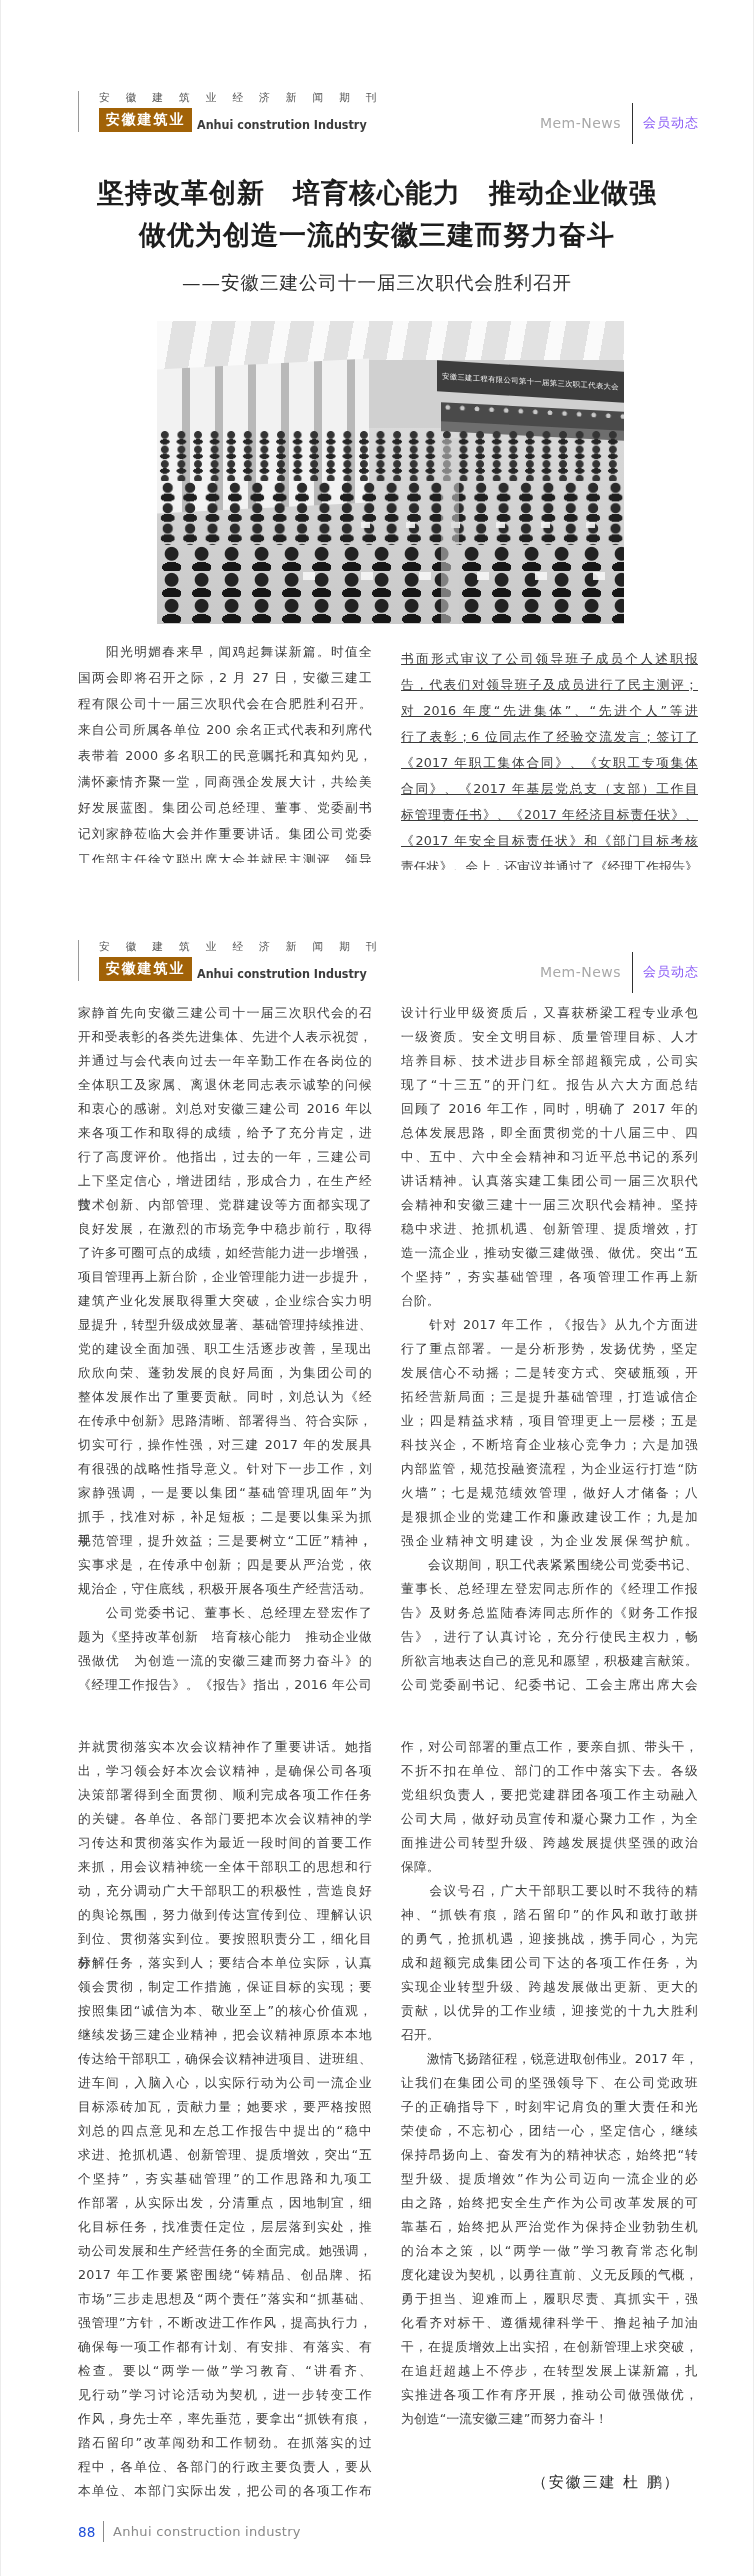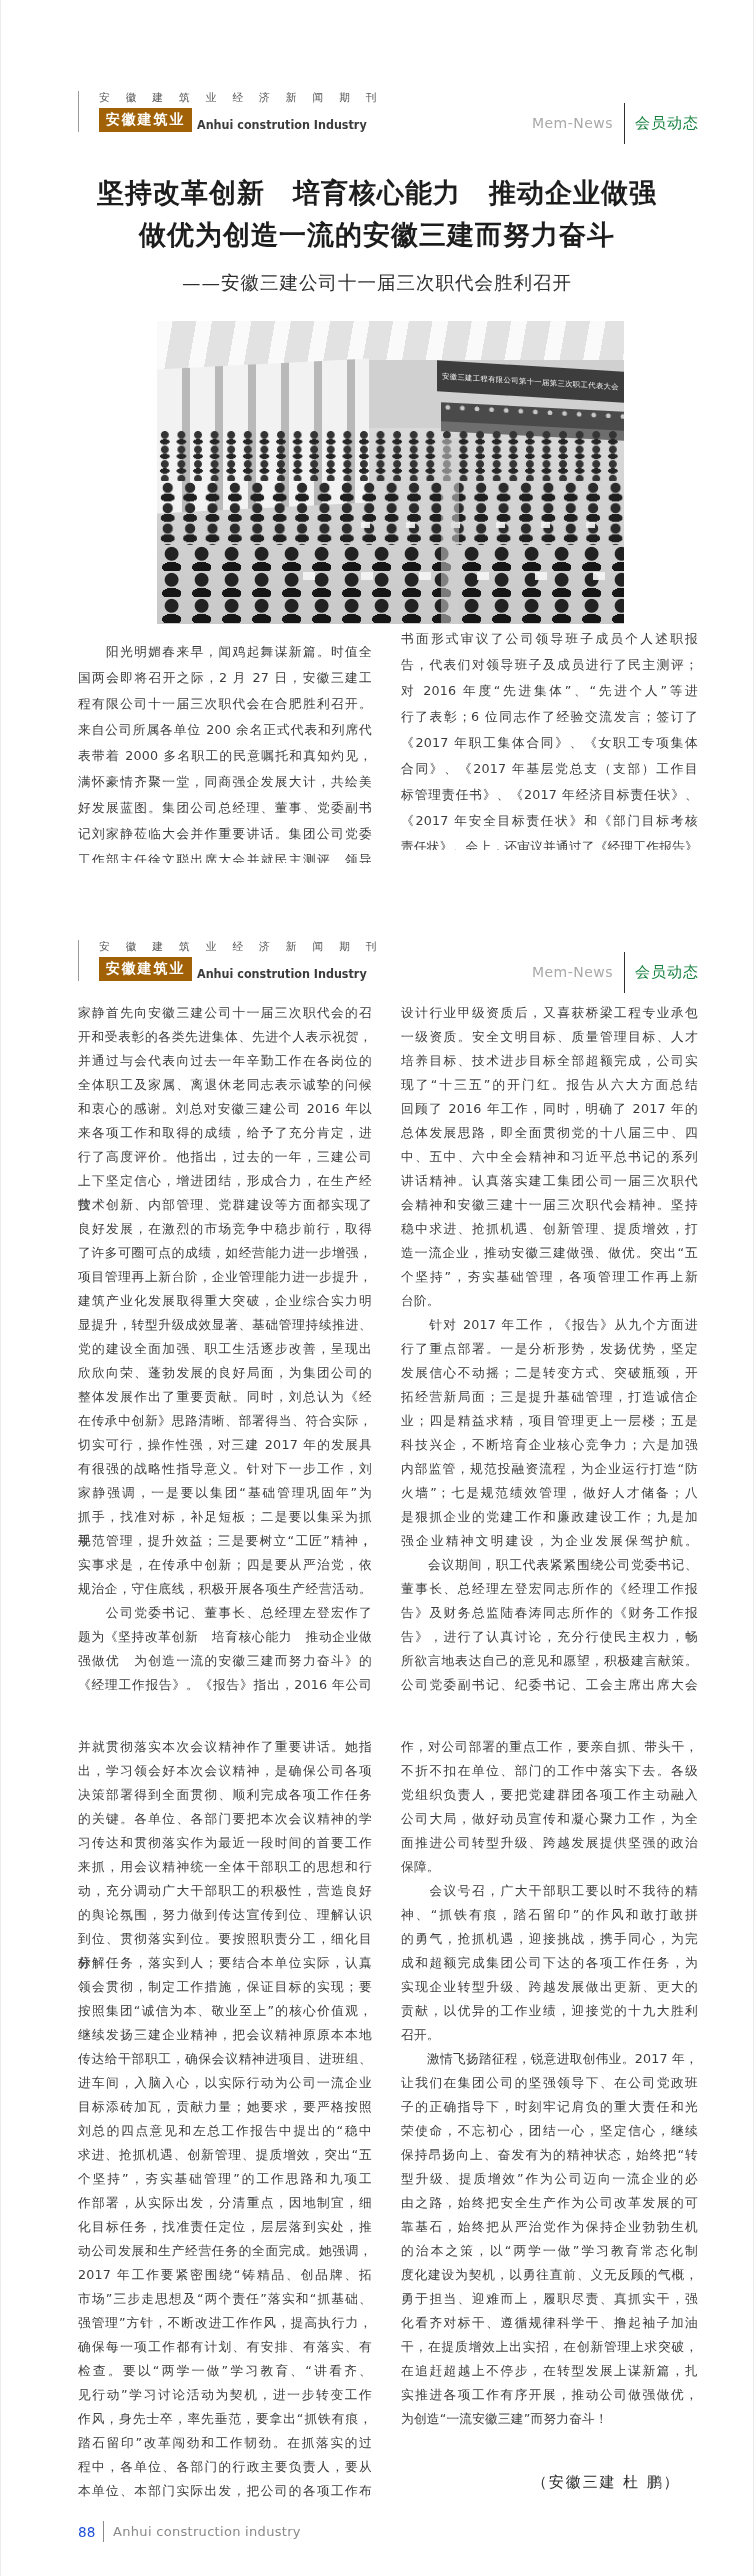--- a/index.html
+++ b/index.html
@@ -12,21 +12,21 @@
   .hdr-left{position:absolute;left:78px;top:0;border-left:1.5px solid #9a9a9a;padding-left:20px;}
   .mast-top{font-size:10.7px;letter-spacing:6.3px;color:#555;line-height:14.6px;white-space:nowrap;}
   .mast-row2{display:flex;align-items:flex-end;margin-top:2.9px;}
   .mast-box{background:#a16207;color:#fff;font-weight:bold;font-size:14px;letter-spacing:1.9px;
             padding:2.9px 6.8px 3.9px 6.8px;line-height:16.6px;}
   .mast-en{font-weight:bold;font-size:11.2px;color:#3c3c3c;margin-left:4.9px;letter-spacing:0px;
            transform:scaleY(1.05);transform-origin:bottom left;white-space:nowrap;}
   .hdr-right{position:absolute;right:55px;top:11.7px;display:flex;align-items:center;}
   .sec-en{color:#a9a9a9;font-size:14px;letter-spacing:0.5px;margin-right:10.7px;}
   .sec-bar{width:1.5px;height:41px;background:#2f2f2f;margin-right:9.7px;}
-  .sec-cn{color:#15803d;font-size:15px;letter-spacing:1px;}
+  .sec-cn{color:#8b5cf6;font-size:13px;letter-spacing:1px;}
 
   
   .title{position:absolute;left:0;width:754px;text-align:center;font-weight:bold;color:#1d1d1d;
          font-size:27px;letter-spacing:1px;white-space:nowrap;}
   .subtitle{position:absolute;left:0;width:754px;text-align:center;color:#2e2e2e;font-size:18.5px;letter-spacing:1px;}
 
   
   .photo{position:absolute;left:157px;top:321px;width:467px;height:303px;overflow:hidden;
          background:linear-gradient(180deg,#e6e6e6 0%,#d7d7d7 45%,#c9c9c9 100%);}
   .ph-ceiling{position:absolute;left:0;top:0;width:100%;height:60px;
@@ -126,21 +126,21 @@
       <div class="t-line">　　阳光明媚春来早，闻鸡起舞谋新篇。时值全</div>
       <div class="t-line">国两会即将召开之际，2 月 27 日，安徽三建工</div>
       <div class="t-line">程有限公司十一届三次职代会在合肥胜利召开。</div>
       <div class="t-line">来自公司所属各单位 200 余名正式代表和列席代</div>
       <div class="t-line">表带着 2000 多名职工的民意嘱托和真知灼见，</div>
       <div class="t-line">满怀豪情齐聚一堂，同商强企发展大计，共绘美</div>
       <div class="t-line">好发展蓝图。集团公司总经理、董事、党委副书</div>
       <div class="t-line">记刘家静莅临大会并作重要讲话。集团公司党委</div>
       <div class="t-line">工作部主任徐文聪出席大会并就民主测评、领导</div>
     </div>
-  <div class="col lh27" style="left:401px;top:626px;width:297px;height:224px;">
+  <div class="col lh27" style="left:401px;top:646px;width:297px;height:224px;text-decoration:underline;">
       <div class="t-line">书面形式审议了公司领导班子成员个人述职报</div>
       <div class="t-line">告，代表们对领导班子及成员进行了民主测评；</div>
       <div class="t-line">对 2016 年度“先进集体”、“先进个人”等进</div>
       <div class="t-line">行了表彰；6 位同志作了经验交流发言；签订了</div>
       <div class="t-line">《2017 年职工集体合同》、《女职工专项集体</div>
       <div class="t-line">合同》、《2017 年基层党总支（支部）工作目</div>
       <div class="t-line">标管理责任书》、《2017 年经济目标责任状》、</div>
       <div class="t-line">《2017 年安全目标责任状》和《部门目标考核</div>
       <div class="t-line">责任状》。会上，还审议并通过了《经理工作报告》</div>
     </div>

